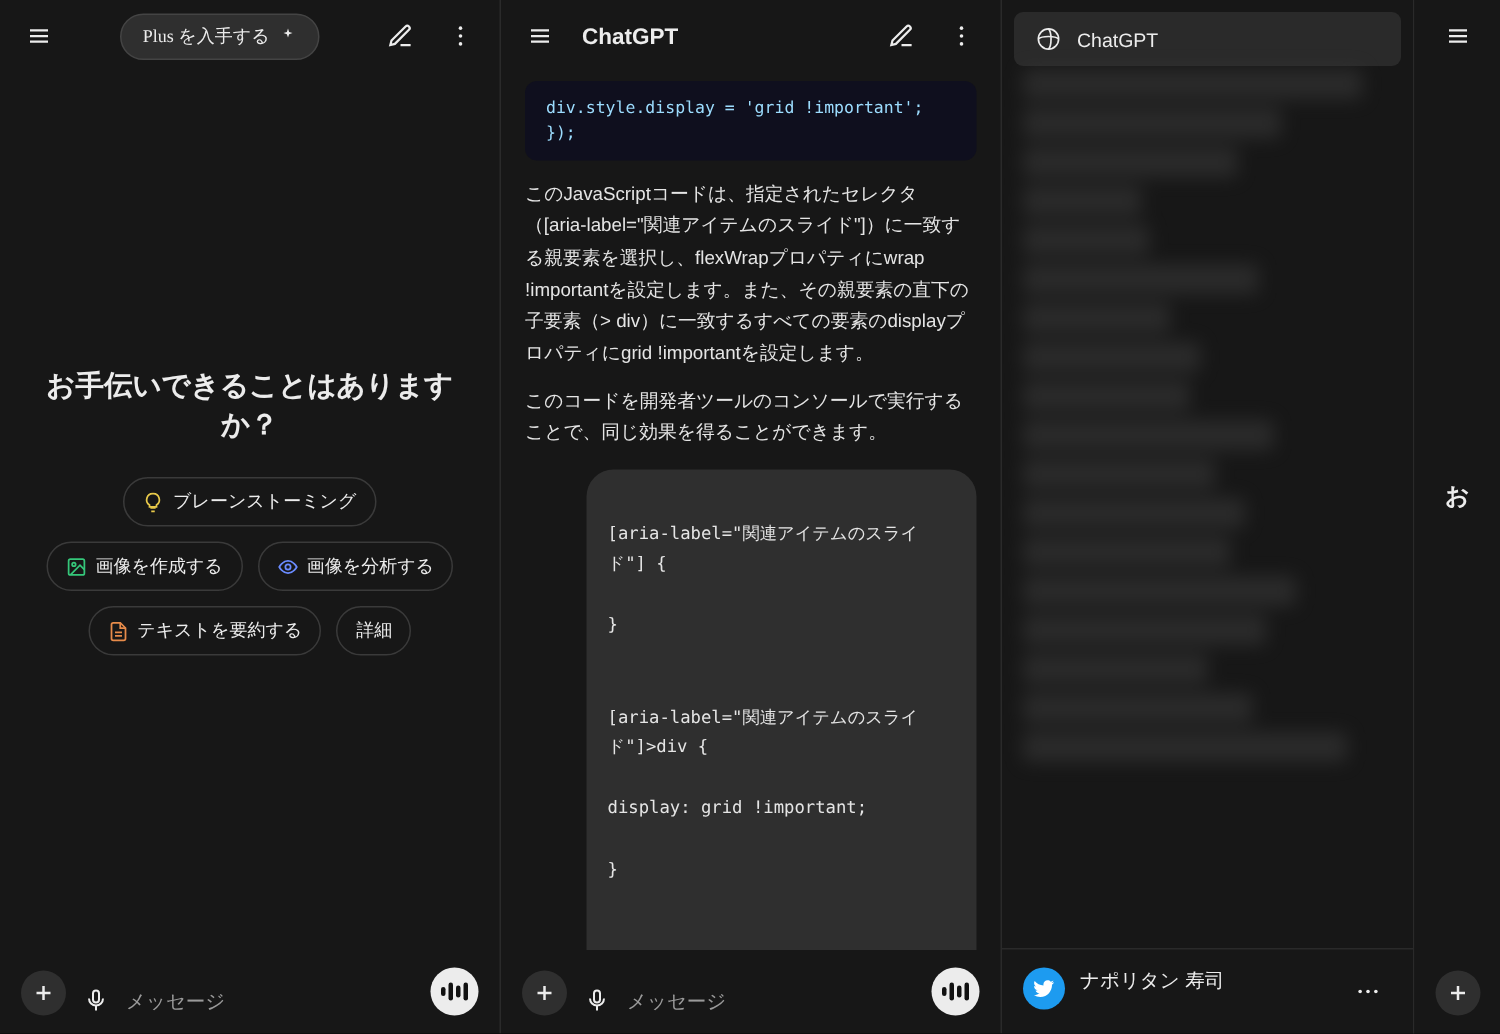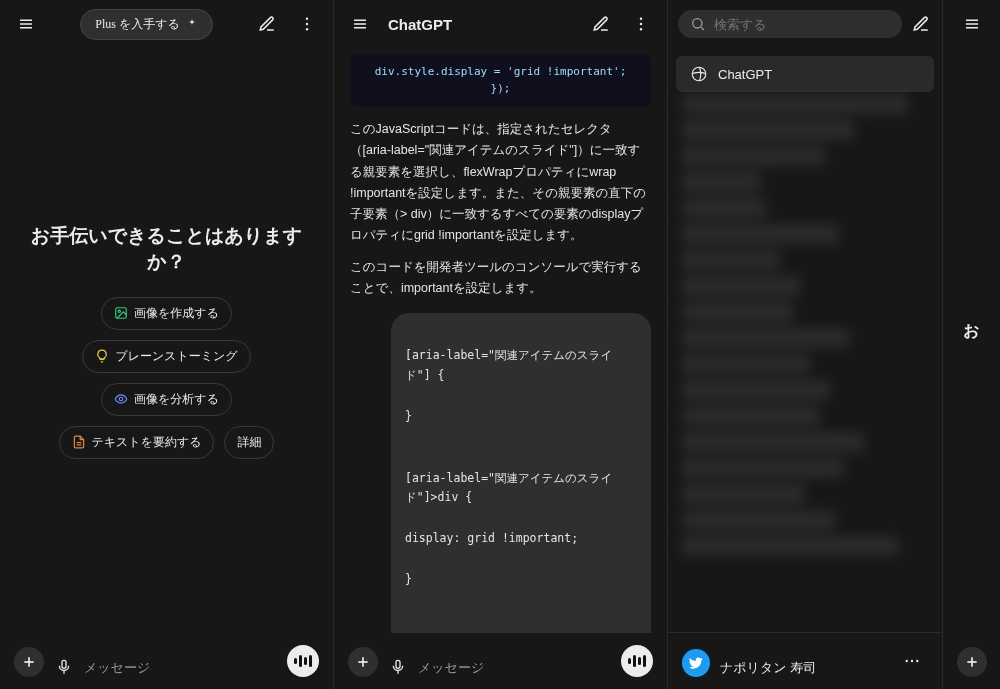--- a/index.html
+++ b/index.html
@@ -39,21 +39,21 @@
 
     
     .p2 { width: 334px; height: 100%; display: flex; flex-direction: column; background: #171717; border-right: 1px solid #2a2a2a; }
     .p2-header { height: 48px; display: flex; align-items: center; padding: 0 10px; gap: 8px; }
     .p2-title { font-size: 15px; font-weight: 600; margin-left: 4px; }
     .spacer { flex: 1; }
 
     .p2-scroll { flex: 1; overflow-y: auto; padding: 6px 16px 10px 16px; }
     .p2-scroll::-webkit-scrollbar { width: 0; }
 
-    .codeblock { background: #0f0f1e; border-radius: 8px; overflow: hidden; margin-bottom: 12px; text-align: center; }
+    .codeblock { background: #0f0f1e; border-radius: 8px; overflow: hidden; margin-bottom: 12px; }
     .code-content { padding: 10px 14px; font-family: ui-monospace, Menlo, Consolas, monospace; font-size: 11px; color: #9cdcfe; white-space: pre-wrap; line-height: 1.5; }
 
     .para { font-size: 12.5px; line-height: 1.7; color: #e5e5e5; margin-bottom: 10px; }
     .para .mono, .mono { font-family: ui-monospace, Menlo, Consolas, monospace; font-size: 11.5px; color: #e5e5e5; }
 
     .user-bubble { background: #2f2f2f; border-radius: 18px; padding: 12px 14px; margin: 14px 0 14px auto; font-size: 12.5px; line-height: 1.7; max-width: 260px; white-space: pre-line; }
 
     
     .p3 { width: 275px; display: flex; flex-direction: column; background: #171717; border-right: 1px solid #2a2a2a; }
     .p3-top { height: 48px; display: flex; align-items: center; padding: 0 10px; gap: 8px; }
@@ -71,21 +71,21 @@
     .history-item:nth-child(1){width:92%}.history-item:nth-child(2){width:70%}
     .history-item:nth-child(3){width:58%}.history-item:nth-child(4){width:32%}
     .history-item:nth-child(5){width:34%}.history-item:nth-child(6){width:64%}
     .history-item:nth-child(7){width:40%}.history-item:nth-child(8){width:48%}
     .history-item:nth-child(9){width:45%}.history-item:nth-child(10){width:68%}
     .history-item:nth-child(11){width:52%}.history-item:nth-child(12){width:60%}
     .history-item:nth-child(13){width:56%}.history-item:nth-child(14){width:74%}
     .history-item:nth-child(15){width:66%}.history-item:nth-child(16){width:50%}
     .history-item:nth-child(17){width:62%}.history-item:nth-child(18){width:88%}
 
-    .p3-footer { display: flex; align-items: flex-end; gap: 10px; padding: 12px 14px; border-top: 1px solid #2a2a2a; }
+    .p3-footer { display: flex; align-items: flex-start; gap: 10px; padding: 12px 14px; border-top: 1px solid #2a2a2a; }
     .user-avatar { width: 28px; height: 28px; border-radius: 50%; background: #1d9bf0; display: flex; align-items: center; justify-content: center; font-size: 13px; font-weight: 700; color: #fff; flex-shrink: 0; }
     .username { flex: 1; font-size: 13px; font-weight: 500; }
 
     
     .p4 { width: 57px; display: flex; flex-direction: column; background: #171717; }
     .p4-top { height: 48px; display: flex; align-items: center; justify-content: center; }
     .p4-main { flex: 1; display: flex; flex-direction: column; align-items: center; justify-content: center; padding: 12px 6px; }
     .p4-title { font-size: 16px; font-weight: 600; margin-bottom: 20px; }
     .p4 .chips-vert { display: flex; flex-direction: column; gap: 10px; width: 100%; align-items: center; }
     .p4 .chip { padding: 6px 10px; font-size: 11px; white-space: nowrap; }
@@ -122,34 +122,34 @@
           <circle cx="12" cy="12" r="1.6"></circle>
           <circle cx="12" cy="19" r="1.6"></circle>
         </svg>
     </div>
   </div>
 
   <div class="p1-main">
     <div class="p1-title">お手伝いできることはありますか？</div>
     <div class="chipwrap">
       <div class="chip">
+        <svg class="chip-icon" viewBox="0 0 24 24" fill="none" stroke="#e8c94a" stroke-width="2">
+            <path d="M9 18h6"></path>
+            <path d="M10 22h4"></path>
+            <path d="M12 2a7 7 0 0 0-4 12.9V17h8v-2.1A7 7 0 0 0 12 2z"></path>
+          </svg>
+        <span>ブレーンストーミング</span>
+      </div>
+      <div class="chip">
         <svg class="chip-icon" viewBox="0 0 24 24" fill="none" stroke="#35c77a" stroke-width="2">
             <rect x="3" y="3" width="18" height="18" rx="2"></rect>
             <circle cx="9" cy="9" r="2"></circle>
             <path d="m21 15-5-5L5 21"></path>
           </svg>
         <span>画像を作成する</span>
-      </div>
-      <div class="chip">
-        <svg class="chip-icon" viewBox="0 0 24 24" fill="none" stroke="#e8c94a" stroke-width="2">
-            <path d="M9 18h6"></path>
-            <path d="M10 22h4"></path>
-            <path d="M12 2a7 7 0 0 0-4 12.9V17h8v-2.1A7 7 0 0 0 12 2z"></path>
-          </svg>
-        <span>ブレーンストーミング</span>
       </div>
       <div class="chip">
         <svg class="chip-icon" viewBox="0 0 24 24" fill="none" stroke="#6a8bff" stroke-width="2">
             <path d="M2 12s4-7 10-7 10 7 10 7-4 7-10 7S2 12 2 12z"></path>
             <circle cx="12" cy="12" r="3"></circle>
           </svg>
         <span>画像を分析する</span>
       </div>
       <div class="chip">
         <svg class="chip-icon" viewBox="0 0 24 24" fill="none" stroke="#e78b4a" stroke-width="2">
@@ -222,21 +222,21 @@
 
     <div class="codeblock">
       <div class="code-content">div.style.display = 'grid !important';
 });</div>
     </div>
 
     <div class="para">
       <span>このJavaScriptコードは、指定されたセレクタ（[aria-label="関連アイテムのスライド"]）に一致する親要素を選択し、flexWrapプロパティにwrap !importantを設定します。また、その親要素の直下の子要素（&gt; div）に一致するすべての要素のdisplayプロパティにgrid !importantを設定します。</span>
     </div>
 
-    <div class="para">このコードを開発者ツールのコンソールで実行することで、importantを設定します。</div>
+    <div class="para">このコードを開発者ツールのコンソールで実行することで、同じ効果を得ることができます。</div>
 
     <div class="user-bubble">
       <div class="mono">[aria-label="関連アイテムのスライド"] {</div>
       <div class="mono">}</div>
       <div class="mono"></div>
       <div class="mono">[aria-label="関連アイテムのスライド"]&gt;div {</div>
       <div class="mono">    display: grid !important;</div>
       <div class="mono">}</div>
       <div class="mono"></div>
       
@@ -264,35 +264,20 @@
         <span style="height:6px"></span>
           <span style="height:12px"></span>
           <span style="height:8px"></span>
           <span style="height:12px"></span>
       </div>
     </div>
   </div>
 </div>
 
 <div class="p3">
-  <div class="p3-top">
-    <div class="searchbox">
-      <svg width="16" height="16" viewBox="0 0 24 24" fill="none" stroke="#9a9a9a" stroke-width="2">
-          <circle cx="11" cy="11" r="7"></circle>
-          <line x1="21" y1="21" x2="16.65" y2="16.65"></line>
-        </svg>
-      <input placeholder="検索する" style="">
-    </div>
-    <div class="icon-btn">
-      <svg width="18" height="18" viewBox="0 0 24 24" fill="none" stroke="currentColor" stroke-width="2">
-          <path d="M12 20h9"></path>
-          <path d="M16.5 3.5a2.1 2.1 0 0 1 3 3L7 19l-4 1 1-4Z"></path>
-        </svg>
-    </div>
-  </div>
 
   <div style="padding-top:6px">
     <div class="nav-item active">
       <span class="nav-icon">
         <svg width="18" height="18" viewBox="0 0 24 24" fill="none" stroke="#ececec" stroke-width="1.5">
             <circle cx="12" cy="12" r="9"></circle>
             <path d="M12 3c3 3 3 15 0 18M3 12c3-3 15-3 18 0"></path>
           </svg>
       </span>
       <span>ChatGPT</span>

